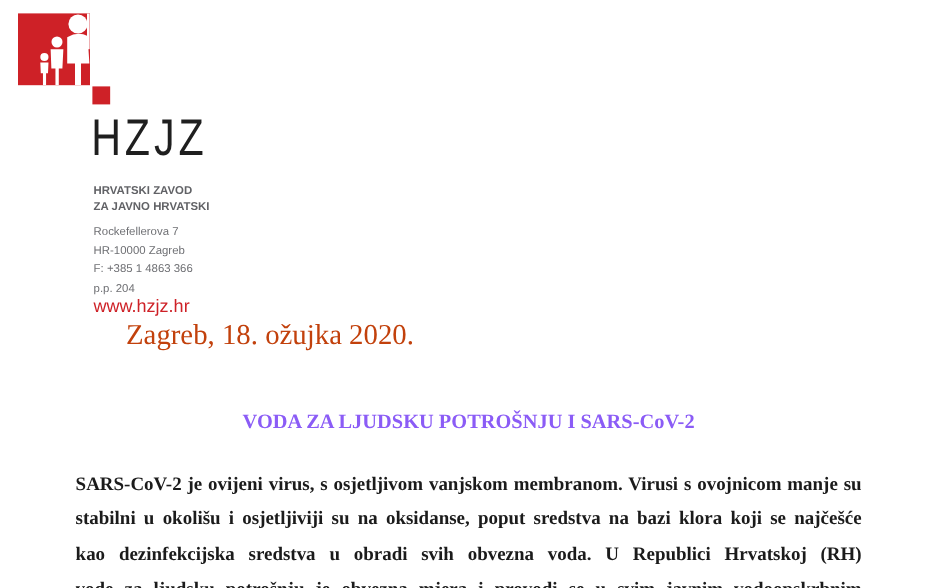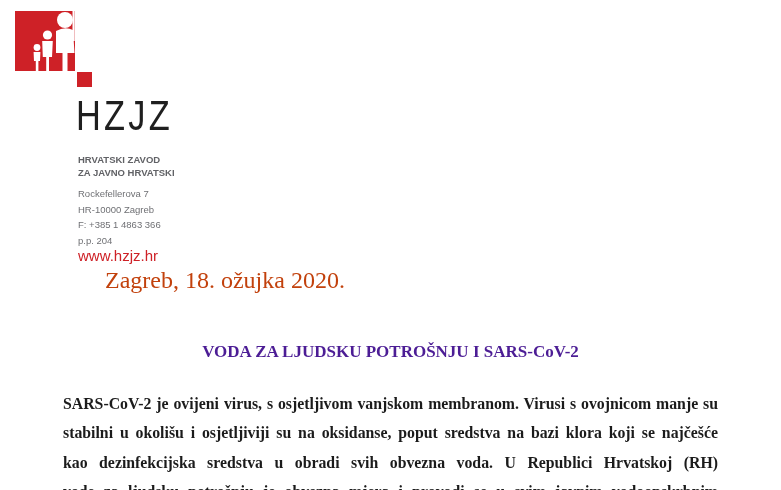--- a/index.html
+++ b/index.html
@@ -41,21 +41,21 @@
     display:block;
   }
 
   
   .dateline {
     position:absolute; left:65px; top:268px;
     font-size:24px; color:#c2410c; line-height:24px; white-space:nowrap;margin-left:40px;
   }
   .doc-title {
     position:absolute; left:0; top:341px; width:781px;
-    text-align:center; font-size:17px; font-weight:700; color:#4c1d95;
+    text-align:center; font-size:17px; font-weight:700; color:#8b5cf6;
     line-height:22px;
   }
   .doc-body {
     position:absolute; left:63px; top:389px; width:655px;
     font-size:15.8px; color:#1b1b1b;
   }
   .body-line {
     height:29.4px; line-height:29.4px;
     text-align:justify; text-align-last:justify;
     overflow:hidden; white-space:normal;font-weight:bold;

